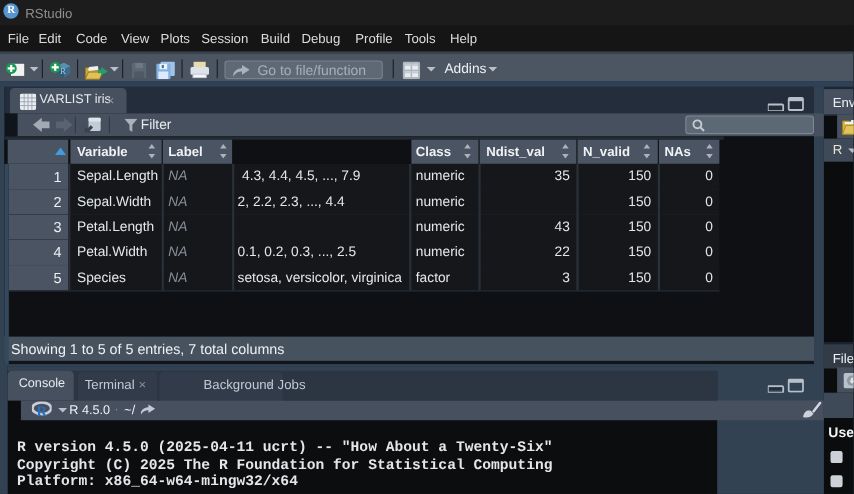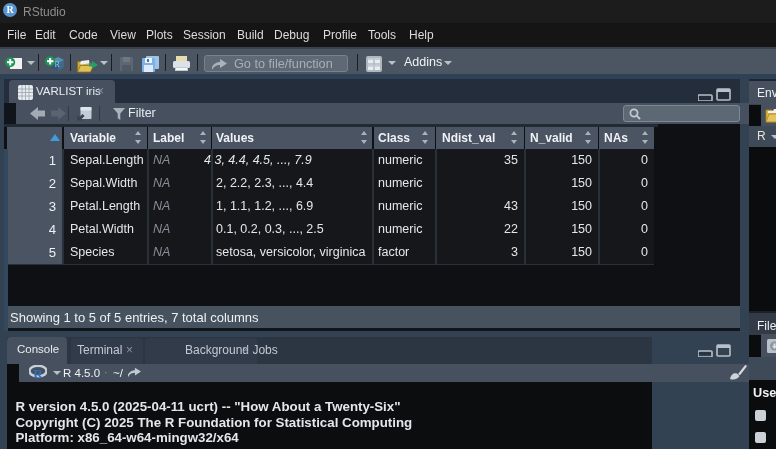--- a/index.html
+++ b/index.html
@@ -34,21 +34,21 @@
   .numcell { background:#4a5462; color:#eef0f3; text-align:right; font-size:13.2px; }
   .na    { color:#878e99; font-style:italic; }
   .sortarrows { position:absolute; width:7px; height:13px; top:4px; }
   .sortarrows .up { position:absolute; left:0; top:0; width:0; height:0;
       border-left:3.5px solid transparent; border-right:3.5px solid transparent;
       border-bottom:4.5px solid #aab2bc; }
   .sortarrows .dn { position:absolute; left:0; bottom:0; width:0; height:0;
       border-left:3.5px solid transparent; border-right:3.5px solid transparent;
       border-top:4.5px solid #aab2bc; }
 
-  .mono { font-family:Liberation Sans, sans-serif; }
+  .mono { font-family:Liberation Mono, monospace; }
   .caret { width:0; height:0; border-left:4px solid transparent; border-right:4px solid transparent;
            border-top:4px solid #b9c0c9; }
   .vsep { top:5px; width:1px; height:17px; background:#1a1d22; }
   .xmark { color:#8a93a0; font-size:12px; }
 </style>
 </head>
 <body>
 <div id="stage">
   <div class="abs" id="titlebar">
     <div class="abs" style="left:3px;top:3px;width:14px;height:14px;border-radius:50%;background:#5895cf;"></div>
@@ -211,27 +211,20 @@
               <div class="dn"></div>
             </div>
           </div>
       <div class="hcell" style="left:144px;top:3px;width:63px;">
             <span class="abs" style="left:5px;">Label</span>
             <div class="sortarrows" style="left:52px;">
               <div class="up"></div>
               <div class="dn"></div>
             </div>
           </div>
-      <div class="hcell" style="left:208px;top:3px;width:160px;">
-            <span class="abs" style="left:4px;">Values</span>
-            <div class="sortarrows" style="left:149px;">
-              <div class="up"></div>
-              <div class="dn"></div>
-            </div>
-          </div>
       <div class="hcell" style="left:370px;top:3px;width:61px;">
             <span class="abs" style="left:4px;">Class</span>
             <div class="sortarrows" style="left:48px;">
               <div class="up"></div>
               <div class="dn"></div>
             </div>
           </div>
       <div class="hcell" style="left:432px;top:3px;width:88px;">
             <span class="abs" style="left:6px;">Ndist_val</span>
             <div class="sortarrows" style="left:75px;">
@@ -251,21 +244,21 @@
             <div class="sortarrows" style="left:43px;">
               <div class="up"></div>
               <div class="dn"></div>
             </div>
           </div>
       <div class="abs" style="left:0;top:25px;width:737px;height:23px;">
             <div class="abs" style="left:4px;top:0;width:646px;height:23px;background:#15171a;"></div>
       <div class="cell numcell" style="left:4px;width:54px;padding-right:6px;">1</div>
       <div class="cell" style="left:66px;">Sepal.Length</div>
       <div class="cell na" style="left:149px;">NA</div>
-      <div class="cell" style="left:200px;font-style:italic;">4.3, 4.4, 4.5, ..., 7.9</div>
+      <div class="cell" style="left:216px;">4.3, 4.4, 4.5, ..., 7.9</div>
       <div class="cell" style="left:374px;">numeric</div>
       <div class="cell rightcell" style="left:432px;width:82px;text-align:right;">35</div>
       <div class="cell rightcell" style="left:521px;width:67px;text-align:right;">150</div>
       <div class="cell rightcell" style="left:595px;width:49px;text-align:right;">0</div>
       <div class="abs" style="left:4px;top:22.5px;width:646px;height:1px;background:#28303d;"></div>
       </div>
       <div class="abs" style="left:0;top:48px;width:737px;height:23px;">
             <div class="abs" style="left:4px;top:0;width:646px;height:23px;background:#15171a;"></div>
       <div class="cell numcell" style="left:4px;width:54px;padding-right:6px;">2</div>
       <div class="cell" style="left:66px;">Sepal.Width</div>
@@ -275,21 +268,20 @@
       <div class="cell rightcell" style="left:432px;width:82px;text-align:right;margin-top:40px;">23</div>
       <div class="cell rightcell" style="left:521px;width:67px;text-align:right;">150</div>
       <div class="cell rightcell" style="left:595px;width:49px;text-align:right;">0</div>
       <div class="abs" style="left:4px;top:22.5px;width:646px;height:1px;background:#28303d;"></div>
       </div>
       <div class="abs" style="left:0;top:71px;width:737px;height:23px;">
             <div class="abs" style="left:4px;top:0;width:646px;height:23px;background:#15171a;"></div>
       <div class="cell numcell" style="left:4px;width:54px;padding-right:6px;">3</div>
       <div class="cell" style="left:66px;">Petal.Length</div>
       <div class="cell na" style="left:149px;">NA</div>
-      <div class="cell" style="left:212px;">1, 1.1, 1.2, ..., 6.9</div>
       <div class="cell" style="left:374px;">numeric</div>
       <div class="cell rightcell" style="left:432px;width:82px;text-align:right;">43</div>
       <div class="cell rightcell" style="left:521px;width:67px;text-align:right;">150</div>
       <div class="cell rightcell" style="left:595px;width:49px;text-align:right;">0</div>
       <div class="abs" style="left:4px;top:22.5px;width:646px;height:1px;background:#28303d;"></div>
       </div>
       <div class="abs" style="left:0;top:94px;width:737px;height:23px;">
             <div class="abs" style="left:4px;top:0;width:646px;height:23px;background:#15171a;"></div>
       <div class="cell numcell" style="left:4px;width:54px;padding-right:6px;">4</div>
       <div class="cell" style="left:66px;">Petal.Width</div>

